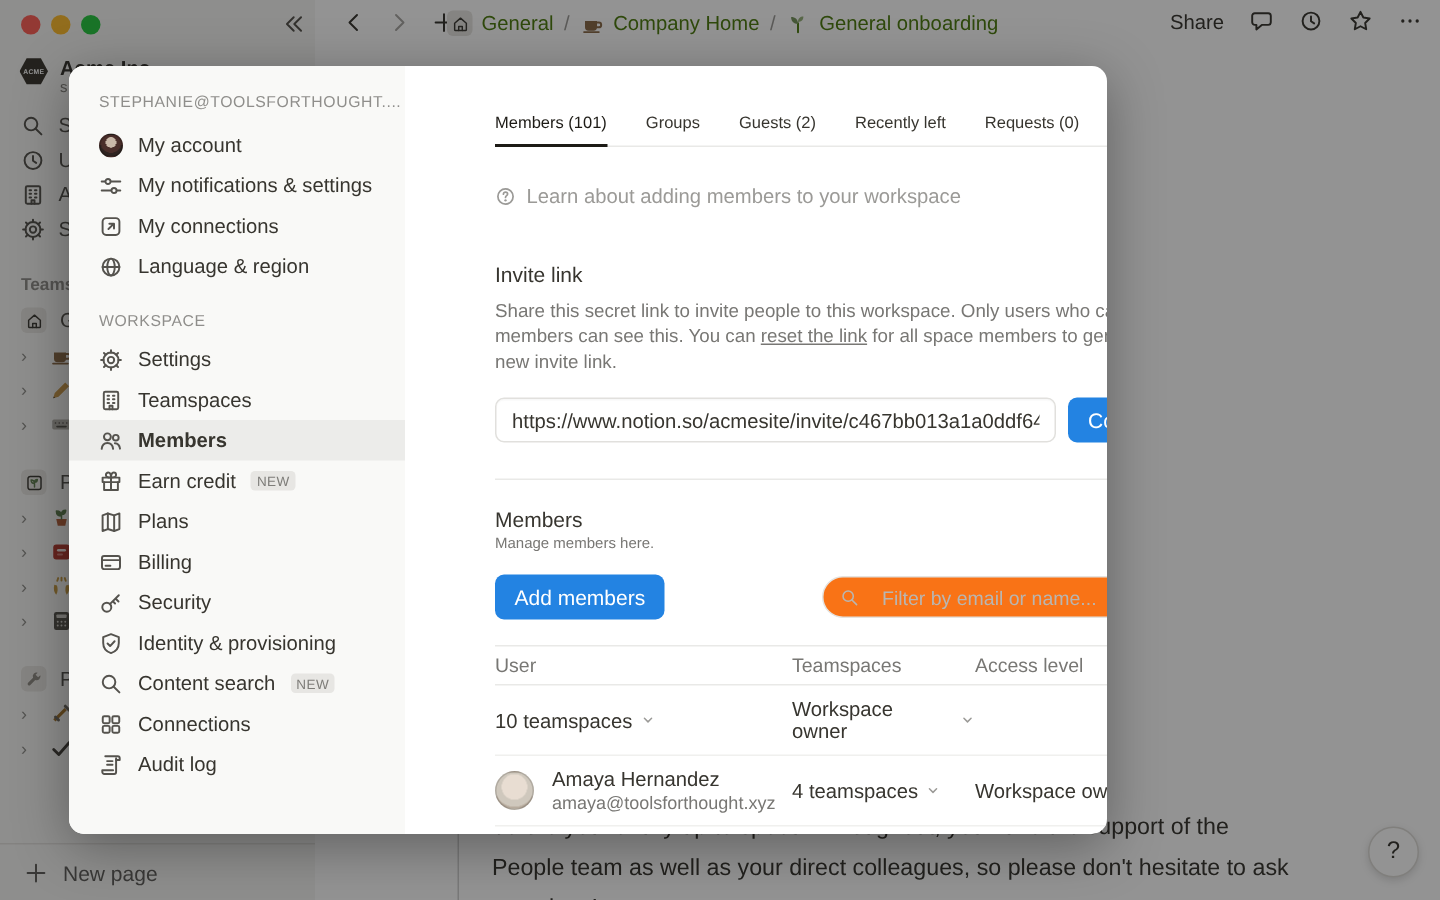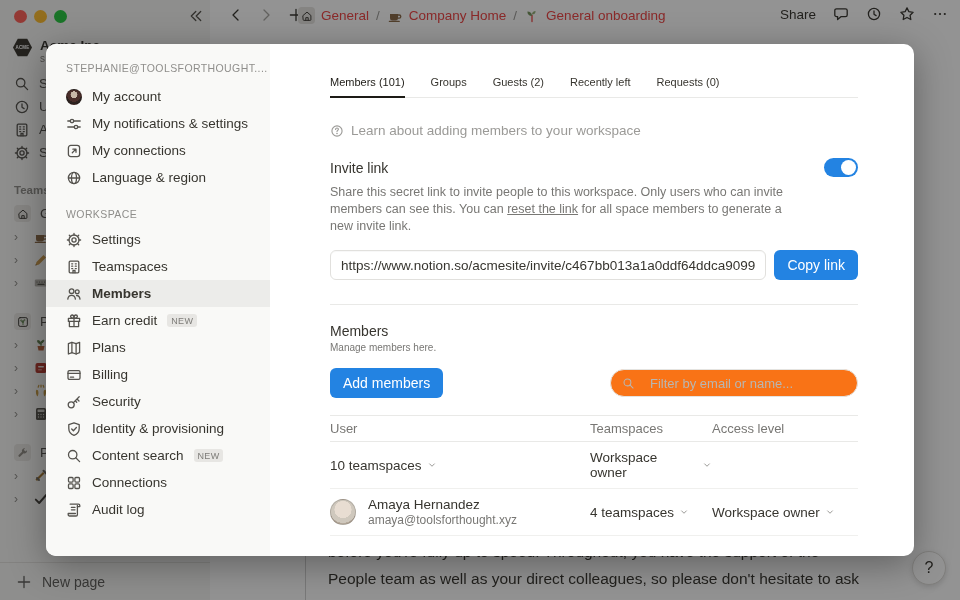--- a/index.html
+++ b/index.html
@@ -15,21 +15,21 @@
   
   .bg-sidebar { position:absolute; left:0; top:0; width:210px; height:600px; background:#f7f7f5; }
   .bg-main { position:absolute; left:210px; top:0; width:750px; height:600px; background:#ffffff; }
   .topbar { position:absolute; left:0; top:0; width:960px; height:34px; display:flex; align-items:center; font-size:13.5px; }
   .tlights { position:absolute; left:14px; top:10px; display:flex; gap:7px; }
   .tlight { width:13px; height:13px; border-radius:50%; }
   .tl-red{background:#ff5f57;} .tl-yellow{background:#febc2e;} .tl-green{background:#28c840;}
   .collapse-ic { position:absolute; left:188px; top:8px; color:#55524c; }
   .nav-arrows { position:absolute; left:228px; top:7px; display:flex; align-items:center; gap:14px; color:#37352f; }
   .crumbs { position:absolute; left:298px; top:7px; display:flex; align-items:center; gap:7px; }
-  .crumb { display:flex; align-items:center; gap:6px; color:#ef4444; }
+  .crumb { display:flex; align-items:center; gap:6px; color:#4d7c0f; }
   .crumb-sep { color:#9b9a97; }
   .topbar-right { position:absolute; right:12px; top:6px; display:flex; align-items:center; gap:17px; color:#37352f; }
   .share { font-size:13.5px; }
 
   .acme-row { position:absolute; left:13px; top:38px; display:flex; gap:8px; align-items:flex-start; }
   .acme-logo { width:19px; height:19px; background:#3a372f; color:#fff; font-size:4.5px; font-weight:bold; display:flex; align-items:center; justify-content:center; clip-path:polygon(25% 4%,75% 4%,100% 50%,75% 96%,25% 96%,0% 50%); letter-spacing:.2px; }
   .acme-name { font-size:13.5px; font-weight:600; color:#37352f; line-height:15px; }
   .acme-sub { font-size:10px; color:#83817c; }
 
   .bg-rows { position:absolute; left:0; top:72px; width:210px; }
@@ -43,37 +43,37 @@
   .newpage { position:absolute; left:0; bottom:0; width:210px; height:38px; border-top:1px solid #e3e1dd; display:flex; align-items:center; gap:10px; padding-left:16px; color:#5f5e5b; font-size:14px; background:#f7f7f5; }
 
   .bg-doc { position:absolute; left:328px; top:538px; width:540px; font-size:15.5px; line-height:27px; color:#37352f; }
   .bg-vline { position:absolute; left:305px; top:534px; width:1px; height:66px; background:rgba(0,0,0,.18); }
   .help-fab { position:absolute; left:912px; top:551px; width:34px; height:34px; border-radius:50%; background:#fff; border:1px solid #dddbd7; box-shadow:0 2px 6px rgba(0,0,0,.15); display:flex; align-items:center; justify-content:center; font-size:16px; color:#37352f; }
 
   
   .overlay { position:absolute; inset:0; background:rgba(10,10,10,.44); z-index:5; }
 
   
-  .modal { position:absolute; left:46px; top:44px; width:868px; height:512px; background:#fff; border-radius:10px; box-shadow:0 8px 36px rgba(0,0,0,.35); z-index:10; display:flex; overflow:hidden; }
+  .modal { position:absolute; left:46px; top:44px; width:692px; height:512px; background:#fff; border-radius:10px; box-shadow:0 8px 36px rgba(0,0,0,.35); z-index:10; display:flex; overflow:hidden; }
   .m-side { width:224px; background:#f9f9f7; padding-top:18px; flex:0 0 auto; }
   .m-side-hd { padding:0 20px; font-size:10.5px; font-weight:500; color:#8f8e8b; letter-spacing:.4px; margin-bottom:9px; white-space:nowrap; overflow:hidden; }
   .m-item { height:27px; display:flex; align-items:center; gap:10px; padding:0 20px; font-size:13.5px; color:#37352f; cursor:pointer; white-space:nowrap; }
   .m-item .micon { color:#55534e; display:flex; width:16px; justify-content:center; flex:0 0 auto; }
   .m-item.sel { background:#ececea; font-weight:600; }
   .m-gap { height:17px; }
   .badge-new { font-size:9px; font-weight:500; color:#7d7c78; background:#e7e6e3; border-radius:3px; padding:1.5px 4px; letter-spacing:.3px; }
   .avatar-mini { width:16px; height:16px; border-radius:50%; background:radial-gradient(circle at 50% 35%, #c9b8a8 0 30%, #4a2e2a 31% 60%, #2e2320 61%); border:.5px solid #0003; }
 
   .m-main { flex:1; padding:0 56px 0 60px; position:relative; }
   .tabs { margin-top:32px; display:flex; gap:26px; border-bottom:1px solid #e9e9e7; }
   .tab { font-size:11px; padding-bottom:9px; color:#37352f; font-weight:500; cursor:pointer; position:relative; }
   .tab.active { color:#1d1b16; }
   .tab.active::after { content:""; position:absolute; left:0; right:0; bottom:-1px; height:2px; background:#1d1b16; }
   .learn { margin-top:25px; display:flex; align-items:center; gap:7px; color:#9b9a97; font-size:13.5px; }
-  .inv-hd { margin-top:20px; display:flex; align-items:center; justify-content:space-between; }
+  .inv-hd { margin-top:35px; display:flex; align-items:center; justify-content:space-between; }
   .inv-title { font-size:14px; color:#37352f; }
   .toggle { width:34px; height:19px; border-radius:10px; background:#2383e2; position:relative; cursor:pointer; flex:0 0 auto; }
   .toggle .knob { position:absolute; right:2px; top:2px; width:15px; height:15px; border-radius:50%; background:#fff; }
   .inv-desc { margin-top:7px; width:466px; font-size:12.5px; line-height:17px; color:#787774; }
   .inv-desc a { color:#787774; text-decoration:underline; }
   .inv-row { margin-top:15px; display:flex; gap:8px; }
   .inv-input { flex:1; height:30px; border:1px solid #e1e0dd; border-radius:6px; padding:0 10px; font-size:13.5px; color:#37352f; background:#fff; font-family:inherit; box-shadow:inset 0 1px 1px rgba(0,0,0,.03); white-space:nowrap; overflow:hidden; }
   .btn-blue { background:#2383e2; color:#fff; border:none; border-radius:6px; height:30px; padding:0 13px; font-size:14px; font-weight:500; font-family:inherit; cursor:pointer; }
   .divider { margin-top:24px; height:1px; background:#e9e9e7; }
   .mem-title { margin-top:18px; font-size:14px; color:#37352f; }

